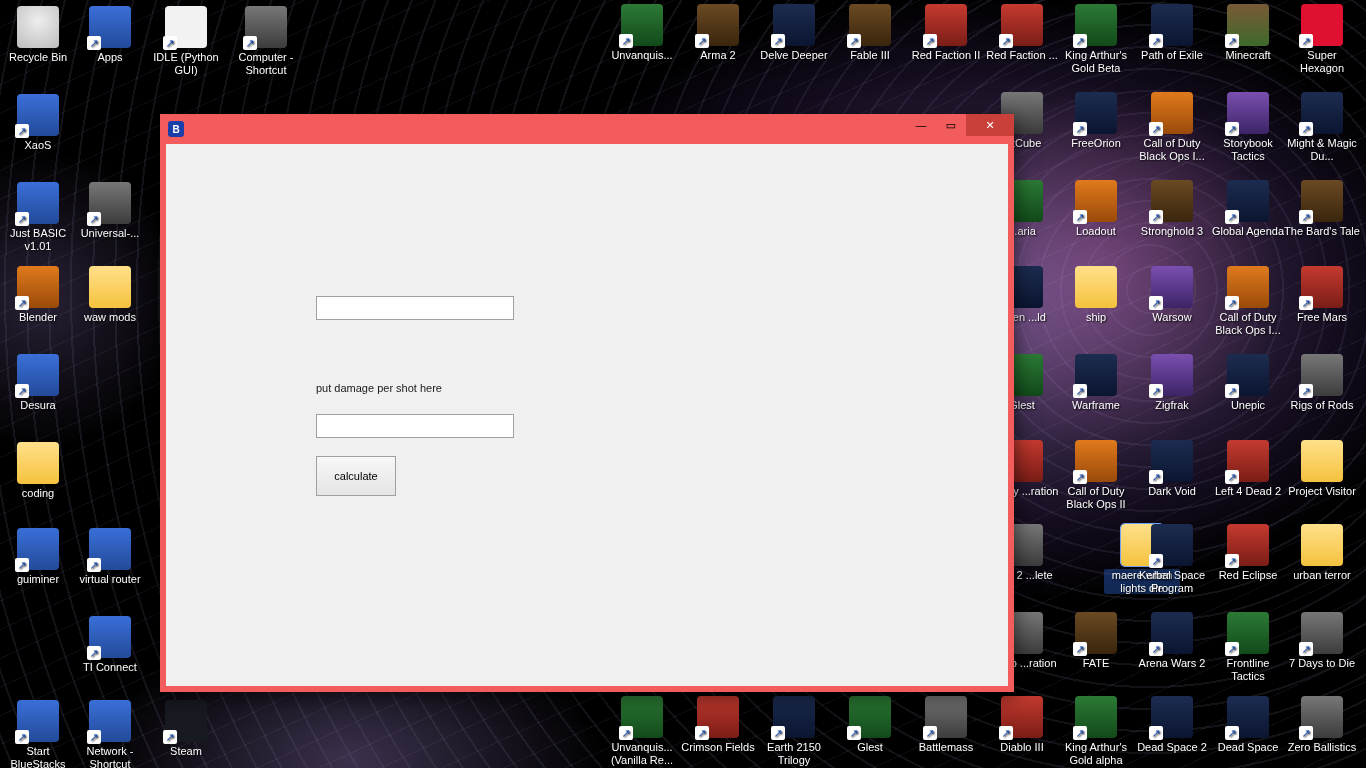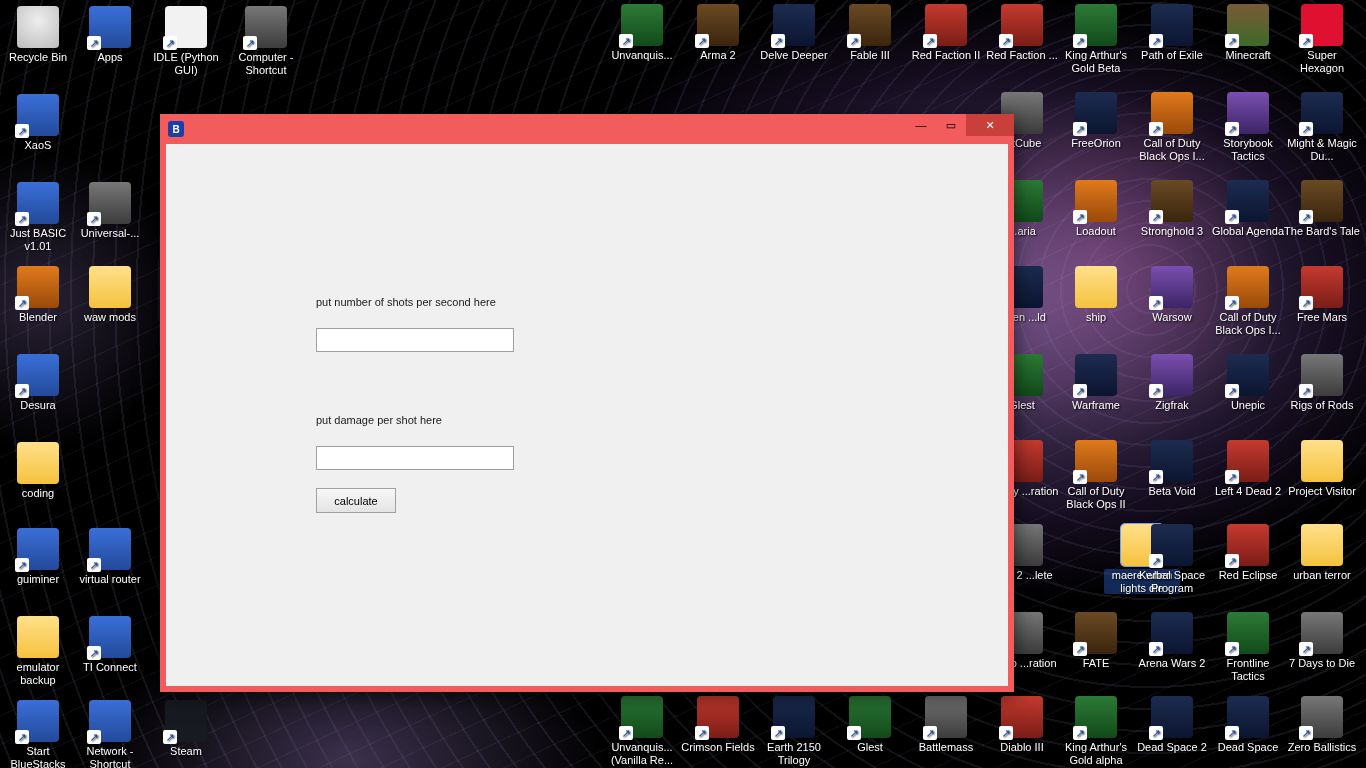--- a/index.html
+++ b/index.html
@@ -130,21 +130,21 @@
   .tbox{
     width:198px; height:24px;
     border:1px solid #a0a0a0;
     background:#fff;
     padding:2px 4px;
     font: inherit;
   }
   .gap{ height:62px; }
   .btn{
     margin-top:18px;
-    width:80px; height:25px;
+    width:80px; height:40px;
     border:1px solid #a0a0a0;
     background:linear-gradient(#f7f7f7,#e4e4e4);
     cursor:default;
     font: inherit;
   }
 </style>
 </head>
 <body>
 
 <div class="wall"></div>
@@ -181,24 +181,20 @@
     <div class="icon" style="left: 0px; top: 442px;">
       <div class="glyph folder"></div>
       <div class="label">coding</div>
     </div>
     <div class="icon" style="left: 0px; top: 528px;">
       <div class="glyph exe">
         <div class="shortcut-arrow">↗</div>
       </div>
       <div class="label">guiminer</div>
     </div>
-    <div class="icon" style="left: 0px; top: 616px;">
-      <div class="glyph folder"></div>
-      <div class="label">emulator backup</div>
-    </div>
     <div class="icon" style="left: 0px; top: 700px;">
       <div class="glyph exe">
         <div class="shortcut-arrow">↗</div>
       </div>
       <div class="label">Start BlueStacks</div>
     </div>
     <div class="icon" style="left: 72px; top: 6px;">
       <div class="glyph exe">
         <div class="shortcut-arrow">↗</div>
       </div>
@@ -437,21 +433,21 @@
     <div class="icon" style="left: 1058px; top: 440px;">
       <div class="glyph orange">
         <div class="shortcut-arrow">↗</div>
       </div>
       <div class="label">Call of Duty Black Ops II</div>
     </div>
     <div class="icon" style="left: 1134px; top: 440px;">
       <div class="glyph dblue">
         <div class="shortcut-arrow">↗</div>
       </div>
-      <div class="label">Beta Void</div>
+      <div class="label">Dark Void</div>
     </div>
     <div class="icon" style="left: 1210px; top: 440px;">
       <div class="glyph red">
         <div class="shortcut-arrow">↗</div>
       </div>
       <div class="label">Left 4 Dead 2</div>
     </div>
     <div class="icon" style="left: 1284px; top: 440px;">
       <div class="glyph folder"></div>
       <div class="label">Project Visitor</div>
@@ -578,21 +574,20 @@
   <div class="titlebar">
     <div class="win-icon">B</div>
     <div class="winbtns">
       <div class="winbtn min">—</div>
       <div class="winbtn max">▭</div>
       <div class="winbtn close">✕</div>
     </div>
   </div>
   <div class="client">
     <div class="form-area">
-      <div class="lbl">put number of shots per second here</div>
       <input class="tbox" type="text" value="" style="">
       <div class="gap"></div>
       <div class="lbl">put damage per shot here</div>
       <input class="tbox" type="text" value="" style="">
       <div></div>
       <button class="btn">calculate</button>
     </div>
   </div>
 </div>
 

